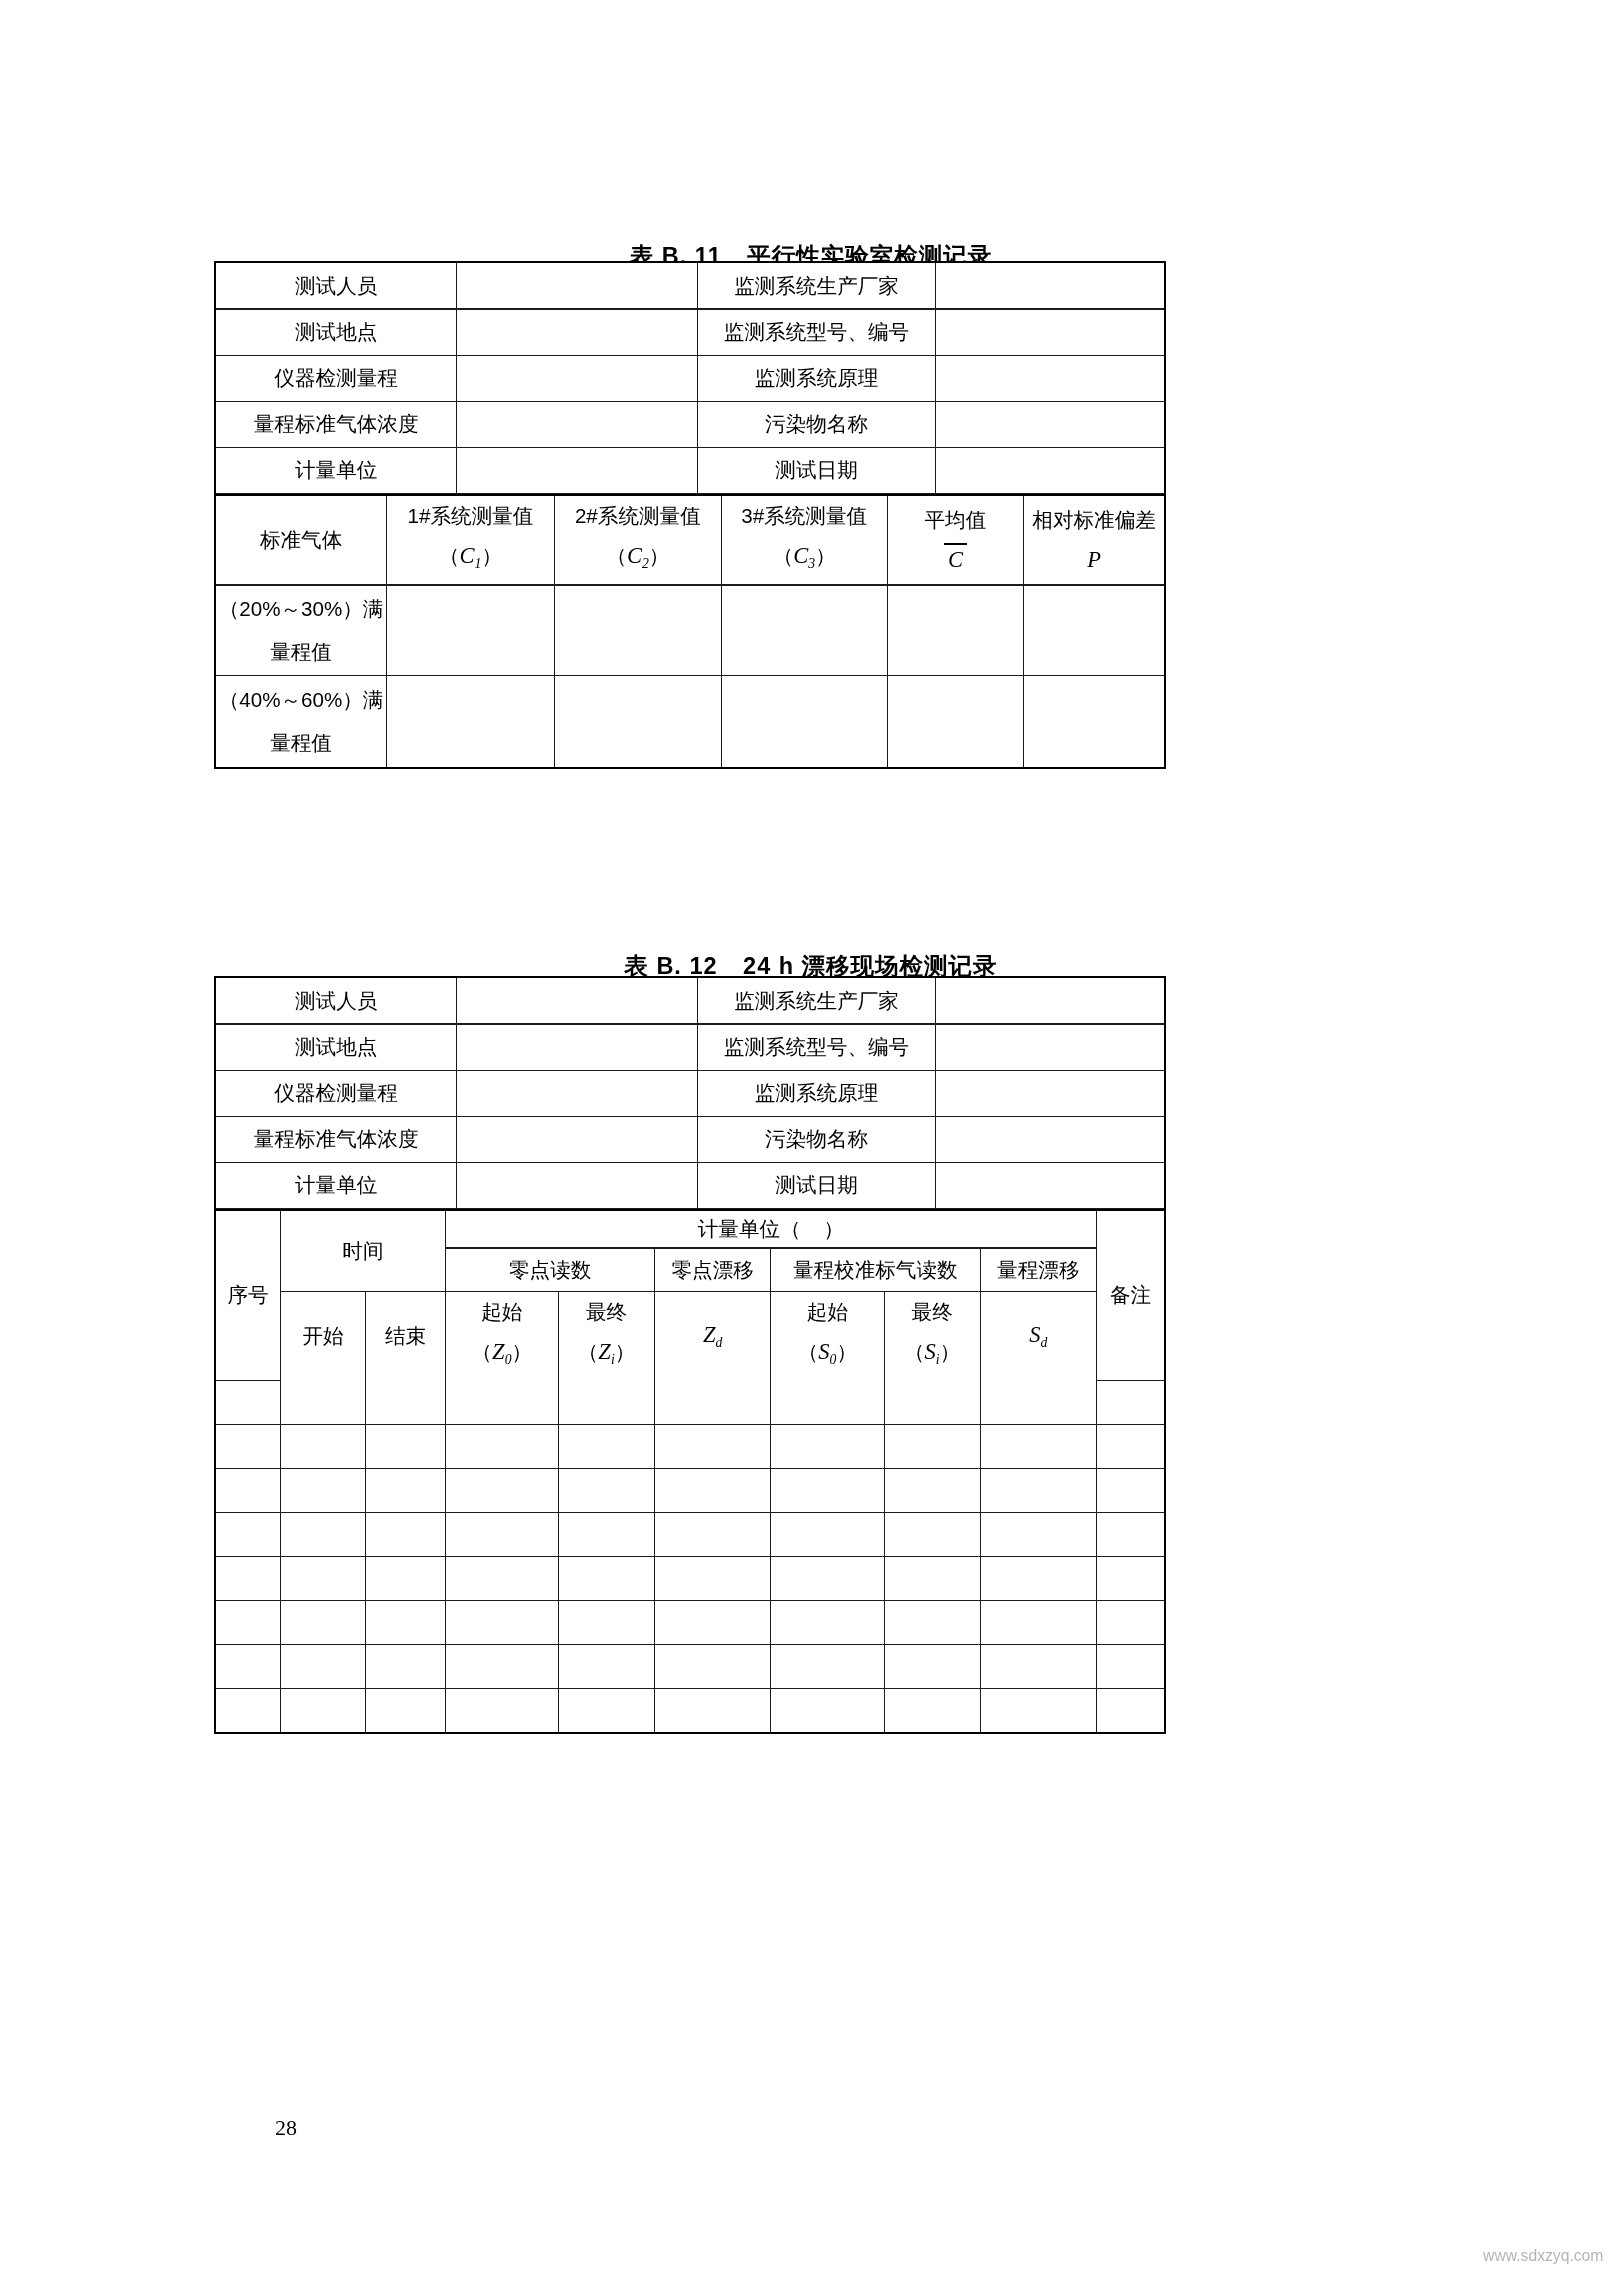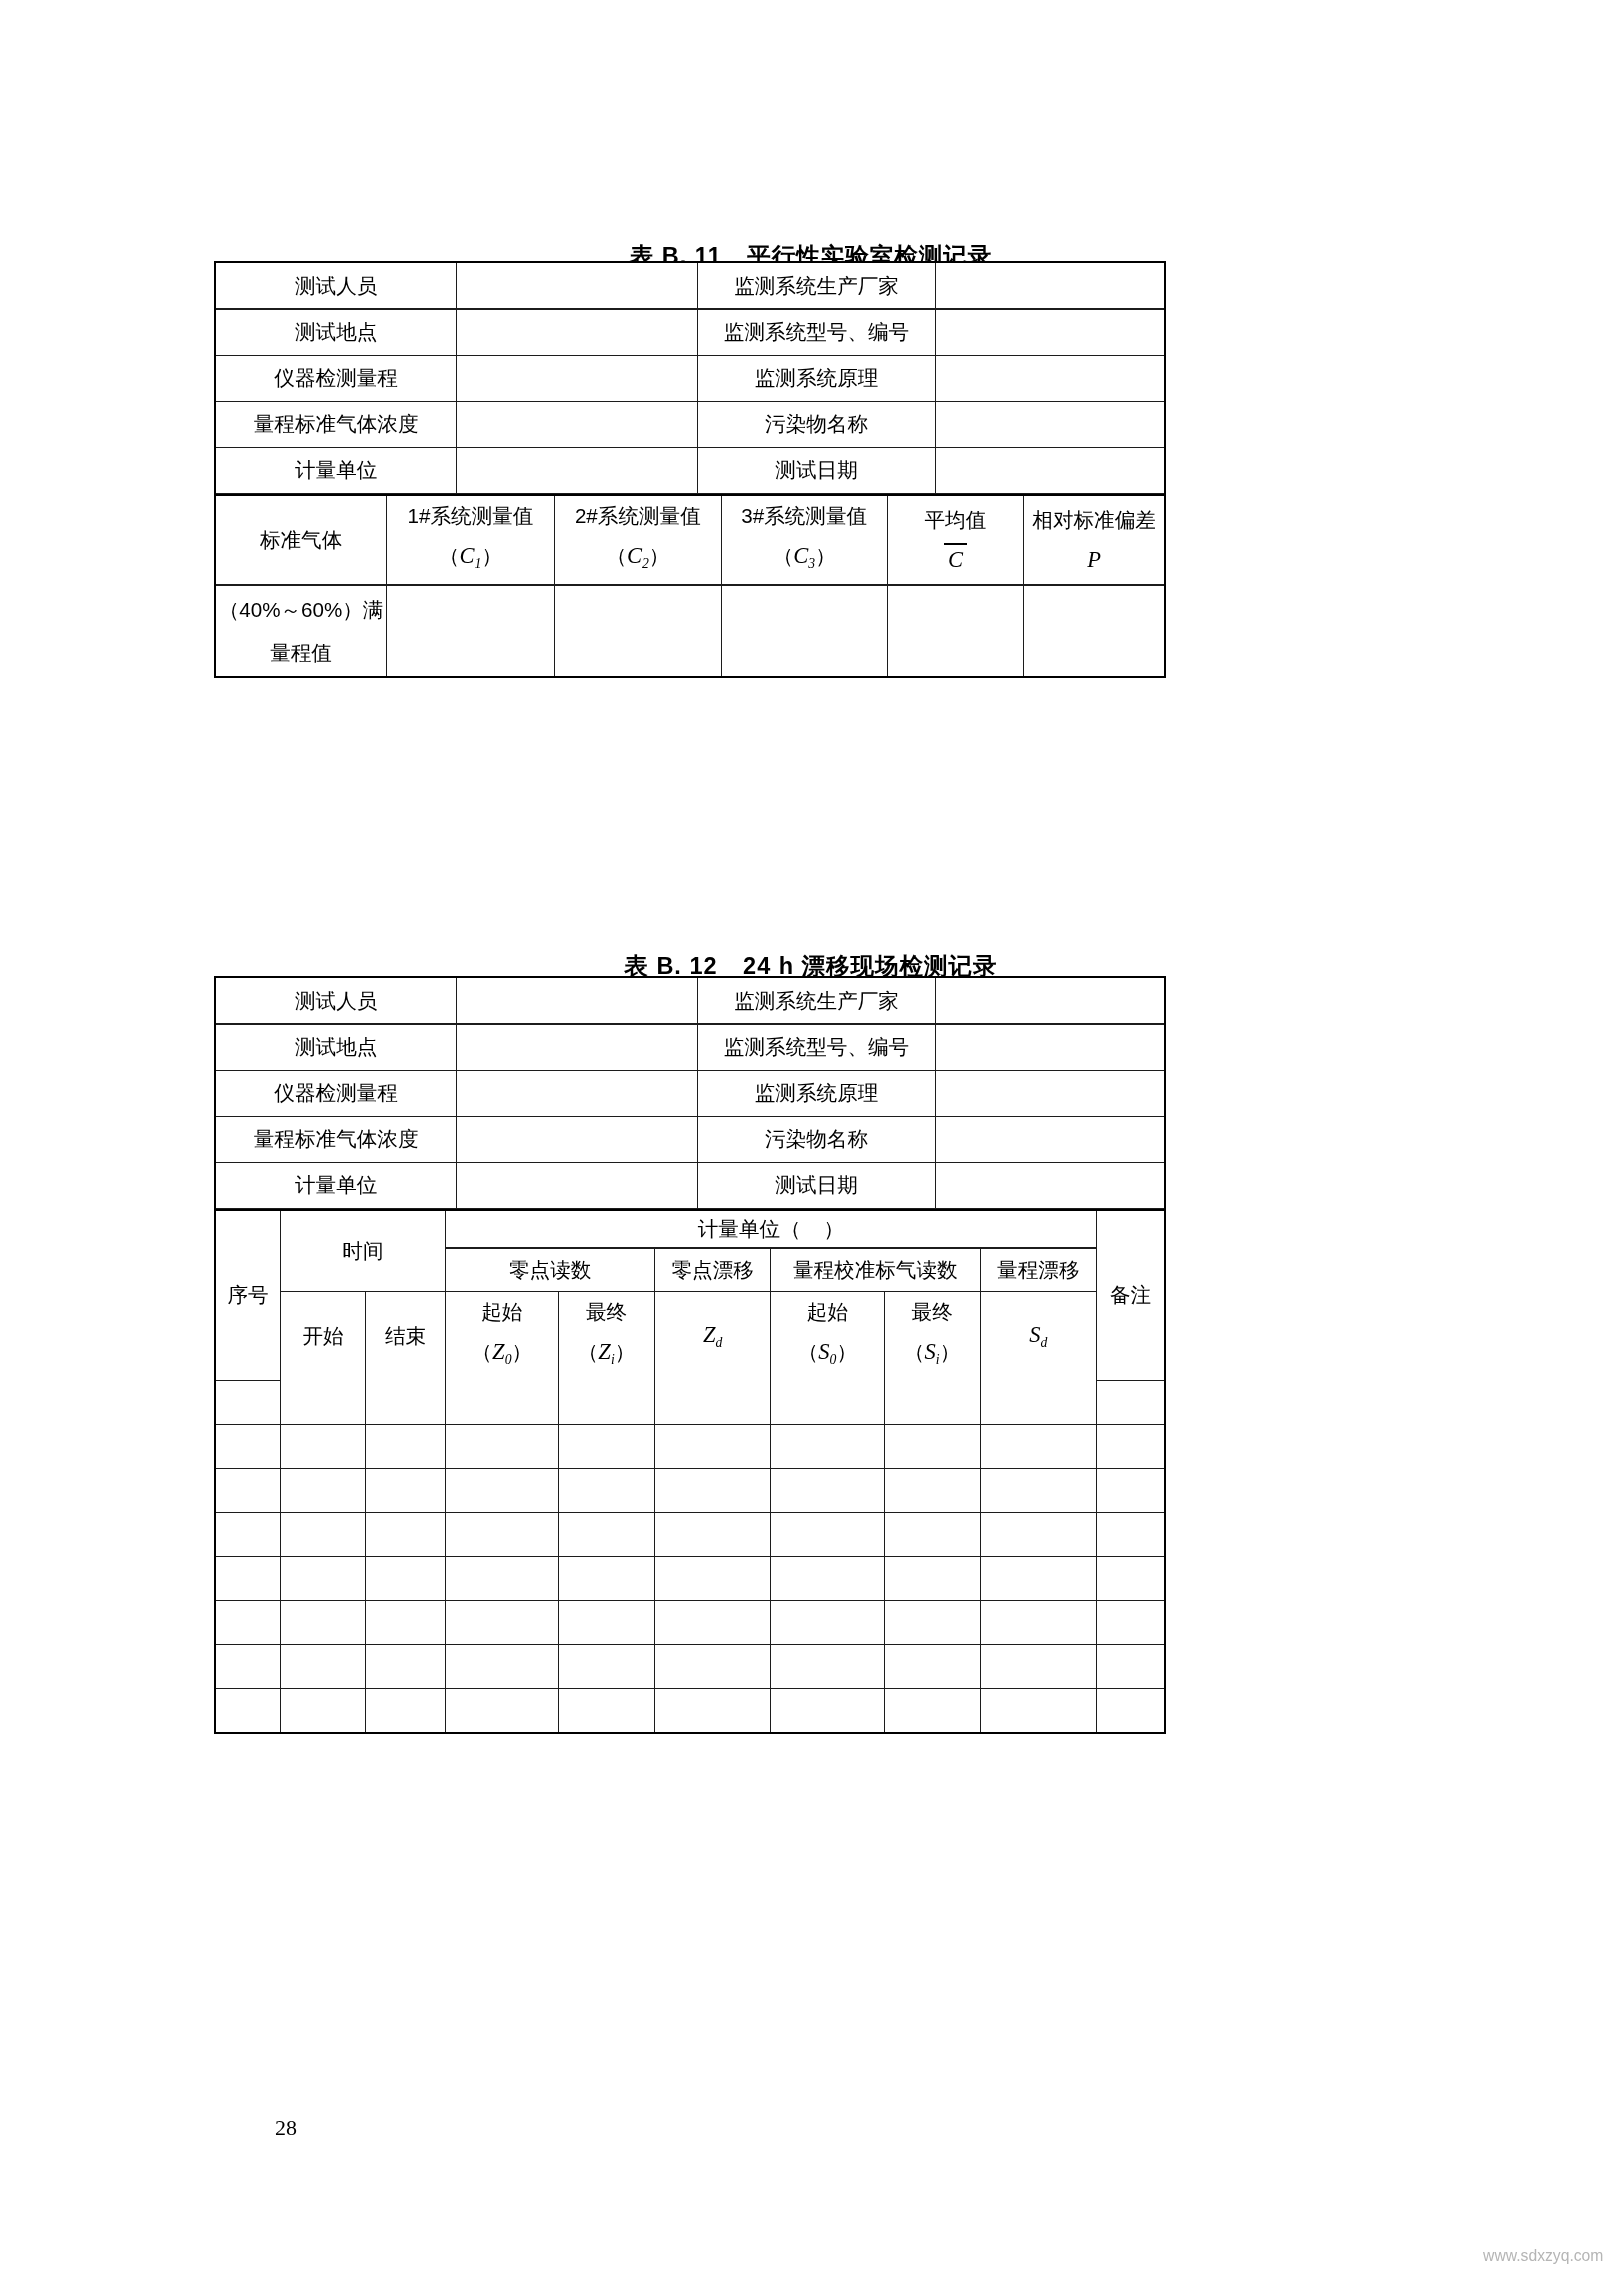--- a/index.html
+++ b/index.html
@@ -157,20 +157,31 @@
           <div class="hl formula"><span>（</span><span class="var">C</span><sub>3</sub><span>）</span></div>
         </td>
         <td>
           <div class="hl">平均值</div>
           <div class="hl formula"><span class="cbar"><span class="var">C</span></span></div>
         </td>
         <td>
           <div class="hl">相对标准偏差</div>
           <div class="hl formula"><span class="var">P</span></div>
         </td>
+      </tr>
+      <tr class="b11-data">
+        <td class="two-line">
+          <div>（20%～30%）满</div>
+          <div>量程值</div>
+        </td>
+        <td></td>
+        <td></td>
+        <td></td>
+        <td></td>
+        <td></td>
       </tr>
       <tr class="b11-data">
         <td class="two-line">
           <div>（40%～60%）满</div>
           <div>量程值</div>
         </td>
         <td></td>
         <td></td>
         <td></td>
         <td></td>

